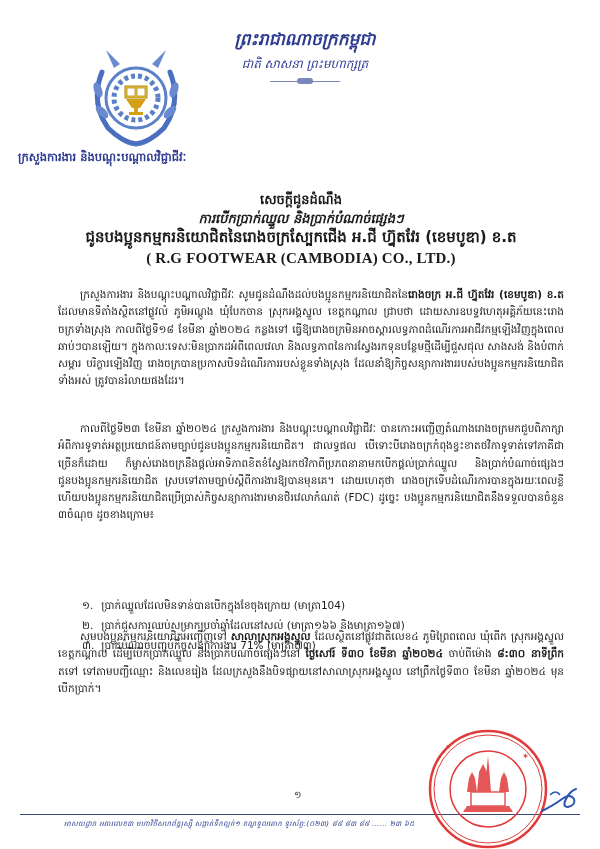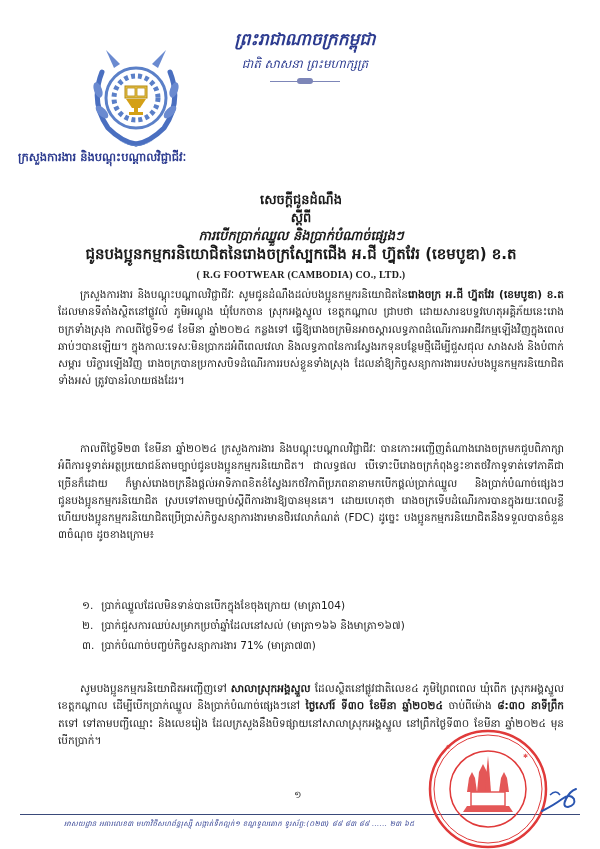--- a/index.html
+++ b/index.html
@@ -17,29 +17,29 @@
 
   .logo { position: absolute; left: 88px; top: 42px; width: 96px; height: 112px; }
   .ministry { position: absolute; left: 18px; top: 150px; font-size: 11.5px; font-weight: bold; color: #2b3a8f; }
 
   
   .title-block { position: absolute; left: 31px; top: 166px; width: 540px; text-align: center; margin-top: 24px; }
   .title-block .t1 { font-size: 13px; font-weight: bold; line-height: 19px; }
   .title-block .t2 { font-size: 13px; font-weight: bold; line-height: 17px; }
   .title-block .t3 { font-size: 13px; font-weight: bold; line-height: 19px; font-style: italic; }
   .title-block .t4 { font-size: 15px; font-weight: bold; line-height: 19px; }
-  .title-block .t5 { font-family: "Liberation Serif", serif; font-size: 10px; font-weight: bold; line-height: 18px; margin-top: 2px; letter-spacing: 0.2px; }
+  .title-block .t5 { font-family: "Liberation Serif", serif; font-size: 15px; font-weight: bold; line-height: 18px; margin-top: 2px; letter-spacing: 0.2px; }
 
   
   .body-text { position: absolute; left: 58px; width: 506px; font-size: 10.5px; line-height: 17.3px; text-align: justify; }
   .p1 { top: 286px; text-indent: 22px; }
-  .p2 { top: 440px; text-indent: 22px; }
+  .p2 { top: 420px; text-indent: 22px; }
   .list { position: absolute; left: 82px; top: 595px; width: 460px; font-size: 10.5px; line-height: 20px; margin: 0; padding: 0; list-style: none; }
   .list li .num { display: inline-block; width: 16px; }
-  .p3 { top: 680px; text-indent: 22px; }
+  .p3 { top: 628px; text-indent: 22px; }
   b { font-weight: bold; }
 
   .pageno { position: absolute; left: 294px; top: 788px; font-size: 10px; color: #444; }
 
   
   .footer-line { position: absolute; left: 20px; top: 814px; width: 560px; border-top: 1.2px solid #3a4a7a; }
   .footer-text { position: absolute; left: 64px; top: 819px; width: 500px; font-size: 7px; font-style: italic; color: #2b3a8f; letter-spacing: 0.3px; white-space: nowrap; }
 
   
   .seal { position: absolute; left: 427px; top: 728px; width: 122px; height: 122px; }
@@ -78,21 +78,20 @@
   <div class="kingdom">
     <div class="k1">ព្រះរាជាណាចក្រកម្ពុជា</div>
     <div class="k2">ជាតិ សាសនា ព្រះមហាក្សត្រ</div>
     <div class="orn"></div>
   </div>
 
   <div class="ministry">ក្រសួងការងារ និងបណ្តុះបណ្តាលវិជ្ជាជីវៈ</div>
 
   <div class="title-block">
     <div class="t1">សេចក្តីជូនដំណឹង</div>
-    <div class="t2">ស្តីពី</div>
     <div class="t3">ការបើកប្រាក់ឈ្នួល និងប្រាក់បំណាច់ផ្សេងៗ</div>
     <div class="t4">ជូនបងប្អូនកម្មករនិយោជិតនៃរោងចក្រស្បែកជើង អ.ជី ហ្វ៊ុតវែរ (ខេមបូឌា) ខ.ត</div>
     <div class="t5">( R.G FOOTWEAR (CAMBODIA) CO., LTD.)</div>
   </div>
 
   <div class="body-text p1"><span>ក្រសួងការងារ និងបណ្តុះបណ្តាលវិជ្ជាជីវៈ សូមជូនដំណឹងដល់បងប្អូនកម្មករនិយោជិតនៃ</span><b>រោងចក្រ អ.ជី ហ្វ៊ុតវែរ (ខេមបូឌា) ខ.ត</b><span> ដែលមានទីតាំងស្ថិតនៅផ្លូវលំ ភូមិអណ្តូង ឃុំបែកចាន ស្រុកអង្គស្នួល ខេត្តកណ្តាល ជ្រាបថា ដោយសារឧបទ្ទវហេតុអគ្គិភ័យនេះរោងចក្រទាំងស្រុង កាលពីថ្ងៃទី១៨ ខែមីនា ឆ្នាំ២០២៤ កន្លងទៅ ធ្វើឱ្យរោងចក្រមិនអាចស្តារលទ្ធភាពដំណើរការអាជីវកម្មឡើងវិញក្នុងពេលឆាប់ៗបានឡើយ។ ក្នុងកាលៈទេសៈមិនប្រាកដអំពីពេលវេលា និងលទ្ធភាពនៃការស្វែងរកទុនបន្ថែមថ្មីដើម្បីជួសជុល សាងសង់ និងបំពាក់សម្ភារ បរិក្ខារឡើងវិញ រោងចក្របានប្រកាសបិទដំណើរការរបស់ខ្លួនទាំងស្រុង ដែលនាំឱ្យកិច្ចសន្យាការងាររបស់បងប្អូនកម្មករនិយោជិតទាំងអស់ ត្រូវបានរំលាយផងដែរ។</span></div>
 
   <div class="body-text p2">កាលពីថ្ងៃទី២៣ ខែមីនា ឆ្នាំ២០២៤ ក្រសួងការងារ និងបណ្តុះបណ្តាលវិជ្ជាជីវៈ បានកោះអញ្ជើញតំណាងរោងចក្រមកជួបពិភាក្សាអំពីការទូទាត់អត្ថប្រយោជន៍តាមច្បាប់ជូនបងប្អូនកម្មករនិយោជិត។ ជាលទ្ធផល បើទោះបីរោងចក្រកំពុងខ្វះខាតថវិកាទូទាត់ទៅភាគីជាច្រើនក៏ដោយ ក៏ម្ចាស់រោងចក្រនឹងផ្តល់អាទិភាពខិតខំស្វែងរកថវិកាពីប្រភពនានាមកបើកផ្តល់ប្រាក់ឈ្នួល និងប្រាក់បំណាច់ផ្សេងៗ ជូនបងប្អូនកម្មករនិយោជិត ស្របទៅតាមច្បាប់ស្តីពីការងារឱ្យបានមុនគេ។ ដោយហេតុថា រោងចក្រទើបដំណើរការបានក្នុងរយៈពេលខ្លី ហើយបងប្អូនកម្មករនិយោជិតប្រើប្រាស់កិច្ចសន្យាការងារមានថិរវេលាកំណត់ (FDC) ដូច្នេះ បងប្អូនកម្មករនិយោជិតនឹងទទួលបានចំនួន ៣ចំណុច ដូចខាងក្រោម៖</div>
 
   <ul class="list">

